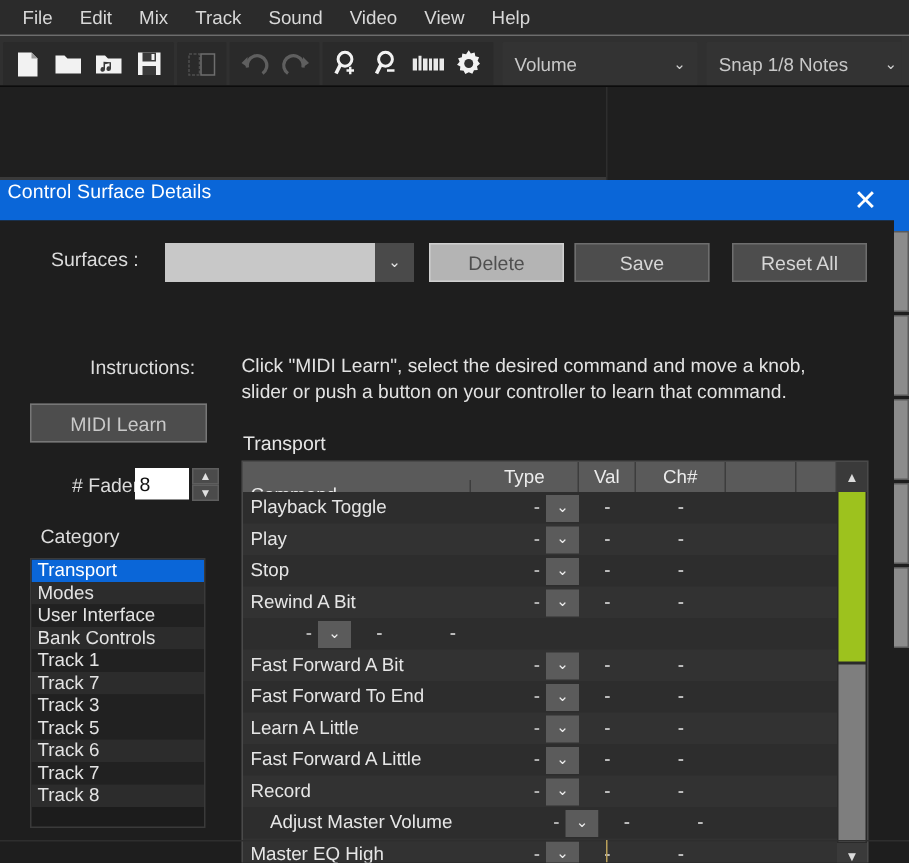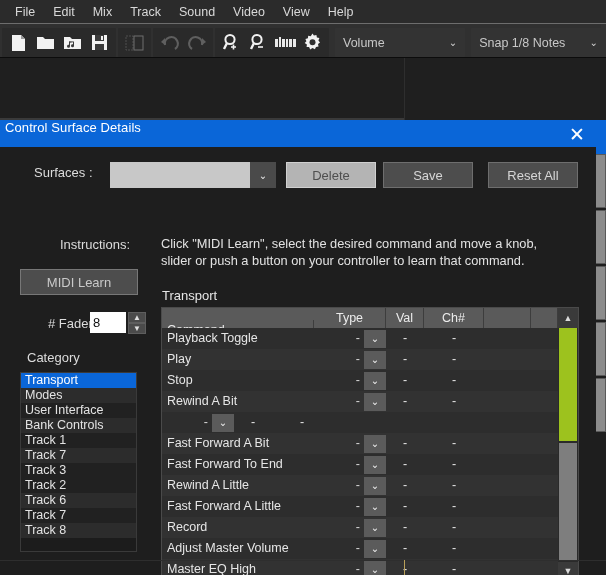--- a/index.html
+++ b/index.html
@@ -359,21 +359,21 @@
 
       <span class="lbl-category">Category</span>
       <div class="cat-list" id="cat-list">
           <div class="cat-item sel">Transport</div>
           <div class="cat-item alt">Modes</div>
           <div class="cat-item">User Interface</div>
           <div class="cat-item alt">Bank Controls</div>
           <div class="cat-item">Track  1</div>
           <div class="cat-item alt">Track  7</div>
           <div class="cat-item">Track  3</div>
-          <div class="cat-item">Track  2</div>
+          <div class="cat-item">Track  5</div>
           <div class="cat-item alt">Track  6</div>
           <div class="cat-item">Track  7</div>
           <div class="cat-item alt">Track  8</div>
         </div>
 
       <span class="lbl-transport">Transport</span>
       <div class="table-wrap">
         <div class="thead" id="thead">
             <div class="th" style="width: 152px; margin-top: 12px;">Command</div>
             <div class="th ctr" style="width: 72px;">Type</div>
@@ -455,21 +455,21 @@
                 <div class="td typecell" style="width: 72px;">
                   <span class="dash">-</span>
                   <span class="ddbtn">⌄</span>
                 </div>
                 <div class="td ctr" style="width: 38px;">-</div>
                 <div class="td ctr" style="width: 60px;">-</div>
                 <div class="td" style="width: 47px;"></div>
                 <div class="td" style="width: 27px;"></div>
               </div>
               <div class="trow alt">
-                <div class="td" style="width: 152px;">Rewind A Little</div>
+                <div class="td" style="width: 152px;">Learn A Little</div>
                 <div class="td typecell" style="width: 72px;">
                   <span class="dash">-</span>
                   <span class="ddbtn">⌄</span>
                 </div>
                 <div class="td ctr" style="width: 38px;">-</div>
                 <div class="td ctr" style="width: 60px;">-</div>
                 <div class="td" style="width: 47px;"></div>
                 <div class="td" style="width: 27px;"></div>
               </div>
               <div class="trow">
@@ -488,21 +488,21 @@
                 <div class="td typecell" style="width: 72px;">
                   <span class="dash">-</span>
                   <span class="ddbtn">⌄</span>
                 </div>
                 <div class="td ctr" style="width: 38px;">-</div>
                 <div class="td ctr" style="width: 60px;">-</div>
                 <div class="td" style="width: 47px;"></div>
                 <div class="td" style="width: 27px;"></div>
               </div>
               <div class="trow">
-                <div class="td" style="width: 152px;">Adjust Master Volume</div>
+                <div class="td" style="width: 152px; margin-left: 13px;">Adjust Master Volume</div>
                 <div class="td typecell" style="width: 72px;">
                   <span class="dash">-</span>
                   <span class="ddbtn">⌄</span>
                 </div>
                 <div class="td ctr" style="width: 38px;">-</div>
                 <div class="td ctr" style="width: 60px;">-</div>
                 <div class="td" style="width: 47px;"></div>
                 <div class="td" style="width: 27px;"></div>
               </div>
               <div class="trow alt">

